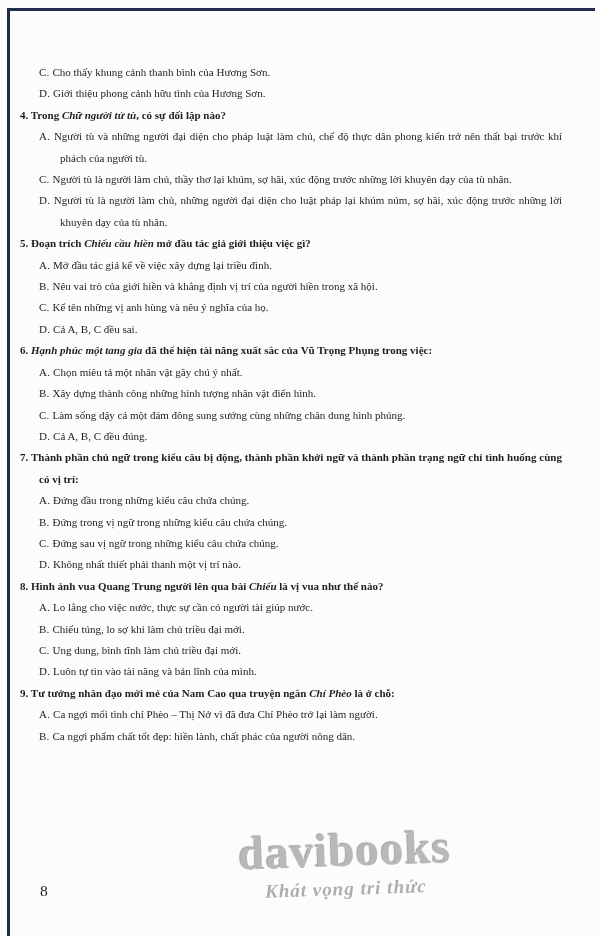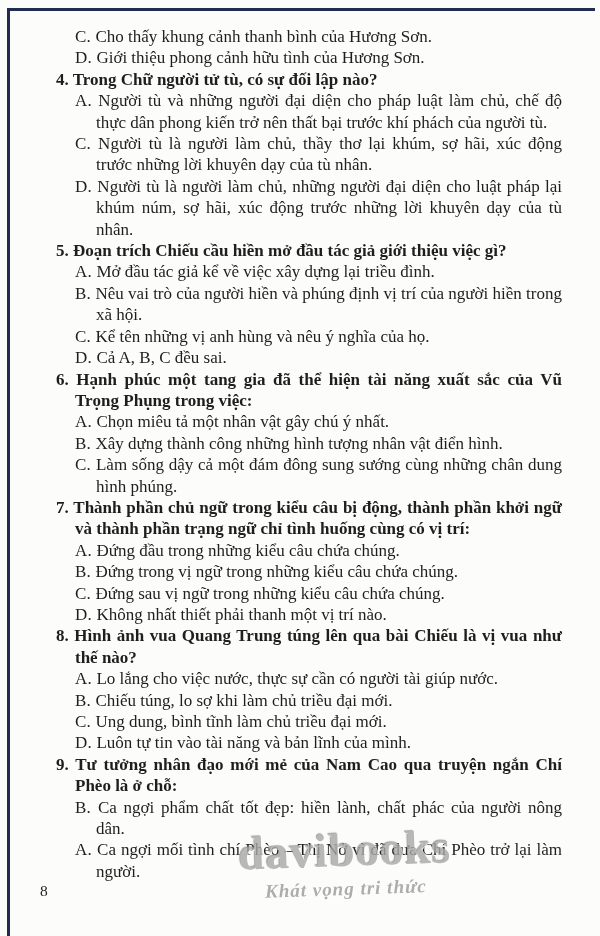--- a/index.html
+++ b/index.html
@@ -8,33 +8,34 @@
     width:600px;height:936px;
     background:#fcfcfa;
     overflow:hidden;
     font-family:"Liberation Serif","DejaVu Serif",serif;
     color:#1e1e1e;
   }
   .border-top{position:absolute;left:7px;right:5px;top:8px;height:3px;background:#202c50;}
   .border-left{position:absolute;left:7px;top:8px;bottom:0;width:3px;background:#202c50;}
   .content{
     position:relative;
-    padding:26px 38px 0 56px;
-    font-size:17px;
+    padding:26px 38px 0 20px;
+    font-size:11px;
     line-height:21.4px;
     text-align:justify;
+    margin-top:36px;
   }
   .question-block{margin:0;}
   .q-stem{
     font-weight:bold;
     padding-left:19px;
     text-indent:-19px;
   }
   .q-num{font-weight:bold;}
-  .italic{}
+  .italic{font-style:italic;}
   .option{
     margin-left:19px;
     padding-left:21px;
     text-indent:-21px;
   }
   .opt-label{letter-spacing:.2px;}
   .page-number{
     position:absolute;
     left:40px;top:882px;
     font-size:15.5px;
@@ -82,48 +83,49 @@
     <div id="questions">
         <div class="question-block">
           <div class="q-stem"><span class="q-num">4. </span><span>Trong </span><span class="italic">Chữ người tử tù</span><span>, có sự đối lập nào?</span></div>
           <div class="option"><span class="opt-label">A. </span><span class="opt-text">Người tù và những người đại diện cho pháp luật làm chủ, chế độ thực dân phong kiến trở nên thất bại trước khí phách của người tù.</span></div>
           <div class="option"><span class="opt-label">C. </span><span class="opt-text">Người tù là người làm chủ, thầy thơ lại khúm, sợ hãi, xúc động trước những lời khuyên dạy của tù nhân.</span></div>
           <div class="option"><span class="opt-label">D. </span><span class="opt-text">Người tù là người làm chủ, những người đại diện cho luật pháp lại khúm núm, sợ hãi, xúc động trước những lời khuyên dạy của tù nhân.</span></div>
         </div>
         <div class="question-block">
           <div class="q-stem"><span class="q-num">5. </span><span>Đoạn trích </span><span class="italic">Chiếu cầu hiền</span><span> mở đầu tác giả giới thiệu việc gì?</span></div>
           <div class="option"><span class="opt-label">A. </span><span class="opt-text">Mở đầu tác giả kể về việc xây dựng lại triều đình.</span></div>
-          <div class="option"><span class="opt-label">B. </span><span class="opt-text">Nêu vai trò của người hiền và phúng định vị trí của người hiền trong xã hội.</span></div>
+          <div class="option"><span class="opt-label">B. </span><span class="opt-text">Nêu vai trò của giới hiền và khẳng định vị trí của người hiền trong xã hội.</span></div>
           <div class="option"><span class="opt-label">C. </span><span class="opt-text">Kể tên những vị anh hùng và nêu ý nghĩa của họ.</span></div>
           <div class="option"><span class="opt-label">D. </span><span class="opt-text">Cả A, B, C đều sai.</span></div>
         </div>
         <div class="question-block">
           <div class="q-stem"><span class="q-num">6. </span><span class="italic">Hạnh phúc một tang gia</span><span> đã thể hiện tài năng xuất sắc của Vũ Trọng Phụng trong việc:</span></div>
           <div class="option"><span class="opt-label">A. </span><span class="opt-text">Chọn miêu tả một nhân vật gây chú ý nhất.</span></div>
           <div class="option"><span class="opt-label">B. </span><span class="opt-text">Xây dựng thành công những hình tượng nhân vật điển hình.</span></div>
           <div class="option"><span class="opt-label">C. </span><span class="opt-text">Làm sống dậy cả một đám đông sung sướng cùng những chân dung hình phúng.</span></div>
+          <div class="option"><span class="opt-label">D. </span><span class="opt-text">Cả A, B, C đều đúng.</span></div>
         </div>
         <div class="question-block">
           <div class="q-stem"><span class="q-num">7. </span><span>Thành phần chủ ngữ trong kiểu câu bị động, thành phần khởi ngữ và thành phần trạng ngữ chỉ tình huống cùng có vị trí:</span></div>
           <div class="option"><span class="opt-label">A. </span><span class="opt-text">Đứng đầu trong những kiểu câu chứa chúng.</span></div>
           <div class="option"><span class="opt-label">B. </span><span class="opt-text">Đứng trong vị ngữ trong những kiểu câu chứa chúng.</span></div>
           <div class="option"><span class="opt-label">C. </span><span class="opt-text">Đứng sau vị ngữ trong những kiểu câu chứa chúng.</span></div>
           <div class="option"><span class="opt-label">D. </span><span class="opt-text">Không nhất thiết phải thanh một vị trí nào.</span></div>
         </div>
         <div class="question-block">
-          <div class="q-stem"><span class="q-num">8. </span><span>Hình ảnh vua Quang Trung túng lên qua bài </span><span class="italic">Chiếu</span><span> là vị vua như thế nào?</span></div>
+          <div class="q-stem"><span class="q-num">8. </span><span>Hình ảnh vua Quang Trung người lên qua bài </span><span class="italic">Chiếu</span><span> là vị vua như thế nào?</span></div>
           <div class="option"><span class="opt-label">A. </span><span class="opt-text">Lo lắng cho việc nước, thực sự cần có người tài giúp nước.</span></div>
           <div class="option"><span class="opt-label">B. </span><span class="opt-text">Chiếu túng, lo sợ khi làm chủ triều đại mới.</span></div>
           <div class="option"><span class="opt-label">C. </span><span class="opt-text">Ung dung, bình tĩnh làm chủ triều đại mới.</span></div>
           <div class="option"><span class="opt-label">D. </span><span class="opt-text">Luôn tự tin vào tài năng và bản lĩnh của mình.</span></div>
         </div>
         <div class="question-block">
           <div class="q-stem"><span class="q-num">9. </span><span>Tư tưởng nhân đạo mới mẻ của Nam Cao qua truyện ngắn </span><span class="italic">Chí Phèo</span><span> là ở chỗ:</span></div>
+          <div class="option"><span class="opt-label">A. </span><span class="opt-text">Ca ngợi mối tình chí Phèo – Thị Nở vì đã đưa Chí Phèo trở lại làm người.</span></div>
           <div class="option"><span class="opt-label">B. </span><span class="opt-text">Ca ngợi phẩm chất tốt đẹp: hiền lành, chất phác của người nông dân.</span></div>
-          <div class="option"><span class="opt-label">A. </span><span class="opt-text">Ca ngợi mối tình chí Phèo – Thị Nở vì đã đưa Chí Phèo trở lại làm người.</span></div>
         </div>
       </div>
   </div>
 
   <div class="page-number">8</div>
 
   <div class="watermark">
     <div class="wm-main">davibooks</div>
     <div class="wm-sub">Khát vọng tri thức</div>
   </div>

